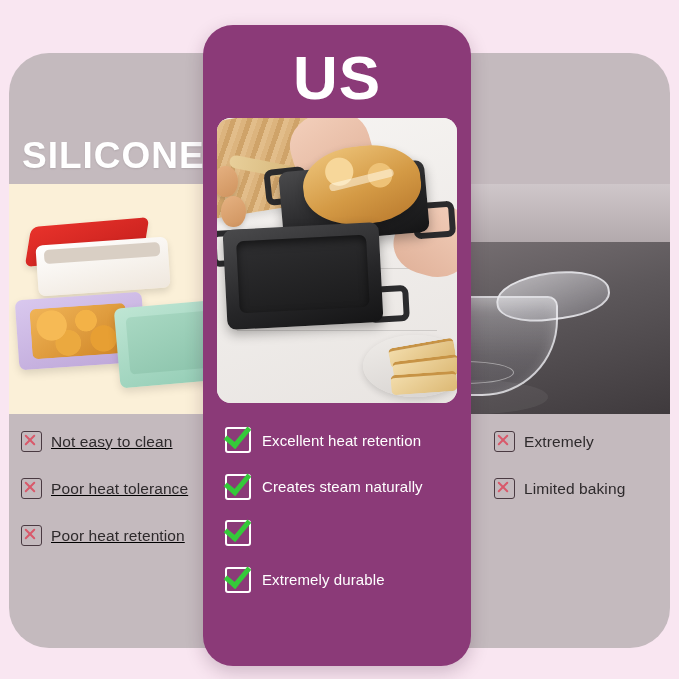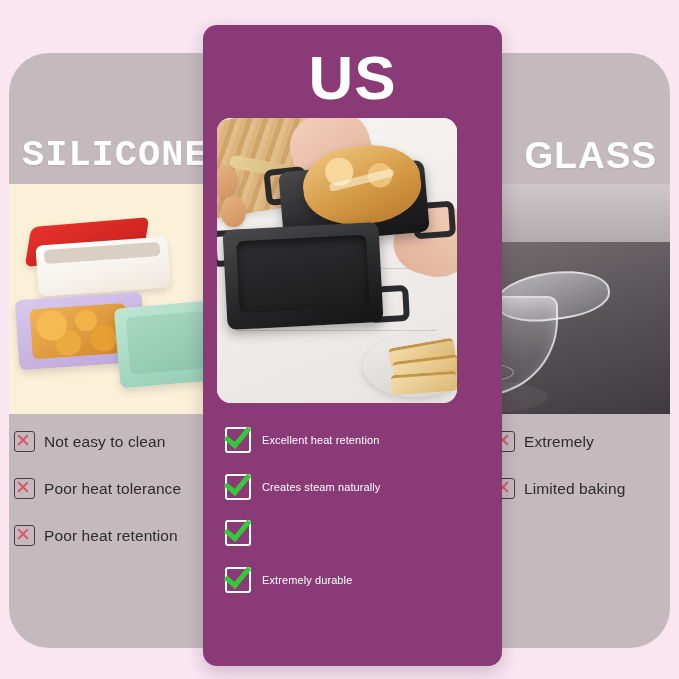--- a/index.html
+++ b/index.html
@@ -45,21 +45,21 @@
     position: absolute;
     top: 84px;
     font-size: 37px;
     font-weight: bold;
     letter-spacing: 1px;
     color: #ffffff;
     line-height: 1;
     white-space: nowrap;
     text-shadow: 0 1px 2px rgba(0,0,0,0.10);
   }
-  .side-card.left .side-title { left: 13px; font-family: Liberation Mono, monospace; }
+  .side-card.left .side-title { left: 13px; }
   .side-card.right .side-title { right: 13px; }
 
   .side-photo {
     position: absolute;
     left: 0;
     right: 0;
     top: 131px;
     height: 230px;
     overflow: hidden;
   }
@@ -167,21 +167,21 @@
     border-radius: 50%;
     background: rgba(255,255,255,0.06);
   }
 
   
   .side-list {
     position: absolute;
     left: 0; right: 0;
     top: 378px;
   }
-  .side-card.left  .side-list { padding-left: 5px; }
+  .side-card.left  .side-list { padding-left: 12px; text-decoration: underline; }
   .side-card.right .side-list { padding-left: 126px; }
 
   .list-row {
     display: flex;
     align-items: center;
     gap: 9px;
     margin-bottom: 26px;
   }
 
   .x-box {
@@ -214,24 +214,23 @@
   }
 
   
   #center-card {
     position: absolute;
     left: 203px;
     top: 25px;
     width: 268px;
     height: 641px;
     background: #8b3a78;
-    border-radius: 14px;
+    border-radius: 30px;
     box-shadow: 0 6px 18px rgba(60,20,50,0.22);
     overflow: hidden;
-    padding-left: 31px;
   }
   #center-title {
     position: absolute;
     left: 0; right: 0;
     top: 22px;
     text-align: center;
     font-size: 62px;
     font-weight: bold;
     color: #ffffff;
     line-height: 1;
@@ -397,21 +396,21 @@
     position: absolute;
     left: 3px;
     top: -7px;
     width: 10px;
     height: 20px;
     border-right: 5px solid #35c93a;
     border-bottom: 5px solid #35c93a;
     transform: rotate(40deg);
   }
   #center-list .row-label {
-    font-size: 11px;
+    font-size: 15px;
     color: #ffffff;
     white-space: nowrap;
     letter-spacing: 0.1px;
   }
 </style>
 </head>
 <body>
 
 <div id="comparison-stage">
 
@@ -439,21 +438,20 @@
         <span class="row-label">Poor heat tolerance</span>
       </div>
       <div class="list-row">
         <span class="x-box"></span>
         <span class="row-label">Poor heat retention</span>
       </div>
     </div>
   </div>
 
   <div class="side-card right">
-    <div class="side-title">GLASS</div>
 
     <div class="side-photo">
       <div class="glass-scene">
         <div class="glass-wall"></div>
         <div class="glass-lid"></div>
         <div class="glass-bowl"></div>
         <div class="glass-reflection"></div>
       </div>
     </div>
 

